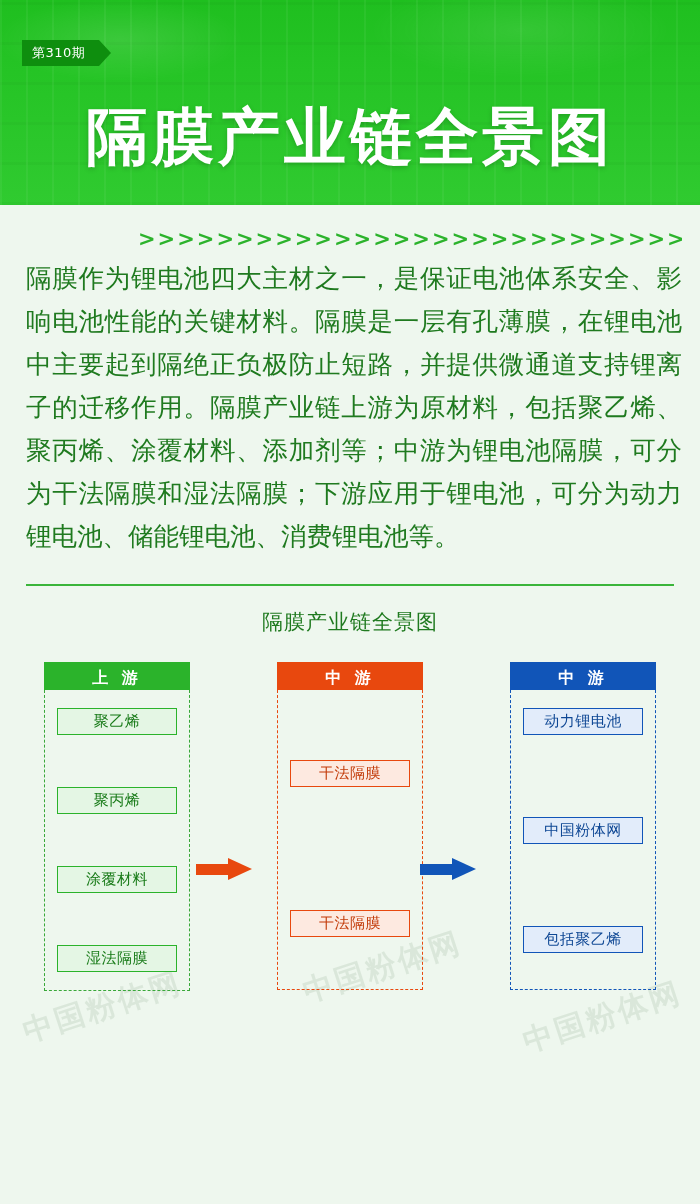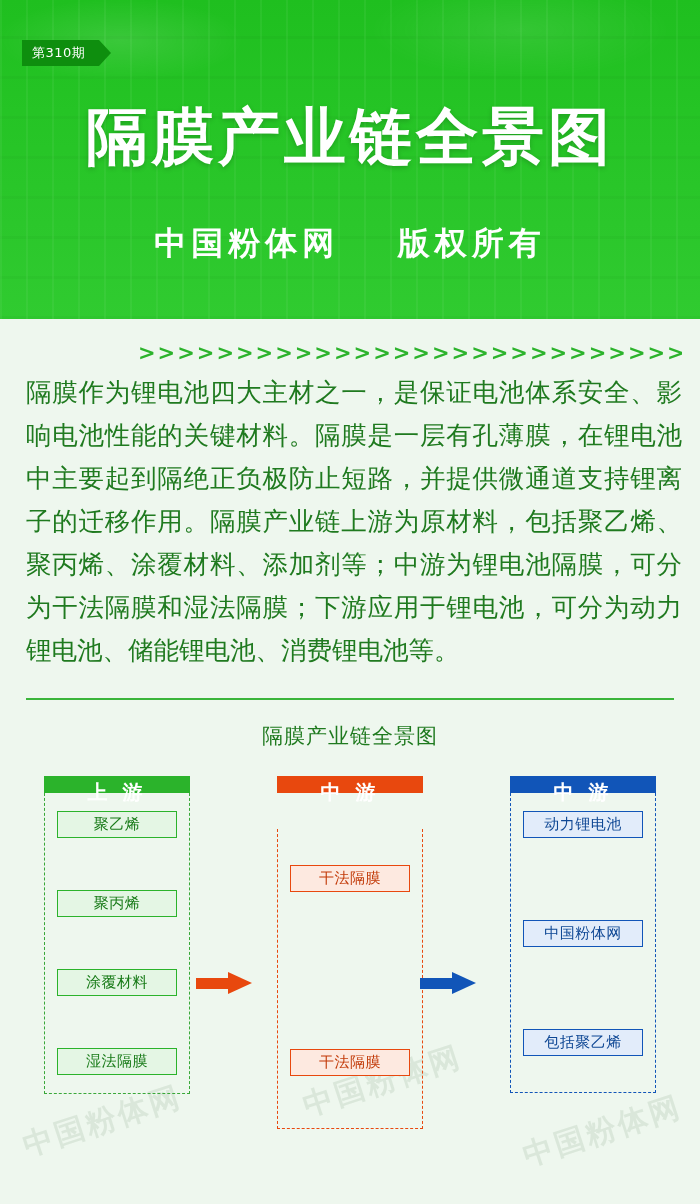--- a/index.html
+++ b/index.html
@@ -12,21 +12,21 @@
     font-family: "DejaVu Sans", "Liberation Sans", sans-serif;
     background: #eef7ee;
     overflow: hidden;
     position: relative;
   }
 
   
   .header {
     position: relative;
     width: 700px;
-    height: 319px;
+    height: 205px;
     background: linear-gradient(180deg, #1fbf1f 0%, #25c425 35%, #2bc72b 70%, #30cb30 100%);
     overflow: hidden;
   }
   
   .header .tex {
     position: absolute;
     top: 0; left: 0; right: 0; bottom: 0;
     opacity: 0.20;
     background:
       repeating-linear-gradient(90deg, rgba(255,255,255,0.25) 0px, rgba(255,255,255,0.25) 2px, rgba(0,0,0,0) 2px, rgba(0,0,0,0) 26px),
@@ -138,25 +138,25 @@
     display: flex;
     justify-content: space-between;
     padding: 0 44px;
     box-sizing: border-box;
   }
   .col {
     width: 146px;
     position: relative;
   }
   .col-head {
-    height: 17px;
+    height: 28px;
     line-height: 32px;
     text-align: center;
     color: #ffffff;
-    font-size: 20px;
+    font-size: 16px;
     font-weight: bold;
     letter-spacing: 4px;
   }
   .col-body {
     border: 1px dashed #39a839;
     border-top: none;
     min-height: 300px;
     padding: 18px 8px 18px 8px;
     box-sizing: border-box;
     display: flex;
@@ -190,21 +190,21 @@
   }
 
   
   .mid .col-head { background: #e8480e; }
   .mid .col-body { border-color: #e8480e; }
   .mid .node {
     background: #fde9e0;
     border: 1px solid #e8480e;
     color: #c23a08;
   }
-  .mid .col-body { padding-top: 36px; padding-bottom: 52px; margin-top: 36px; }
+  .mid .col-body { padding-top: 70px; padding-bottom: 52px; }
 
   
   .down .col-head { background: #1155b8; }
   .down .col-body { border-color: #1155b8; }
   .down .node {
     background: #e2ecfa;
     border: 1px solid #1155b8;
     color: #0e4794;
   }
   .down .col-body { padding-bottom: 36px; }

